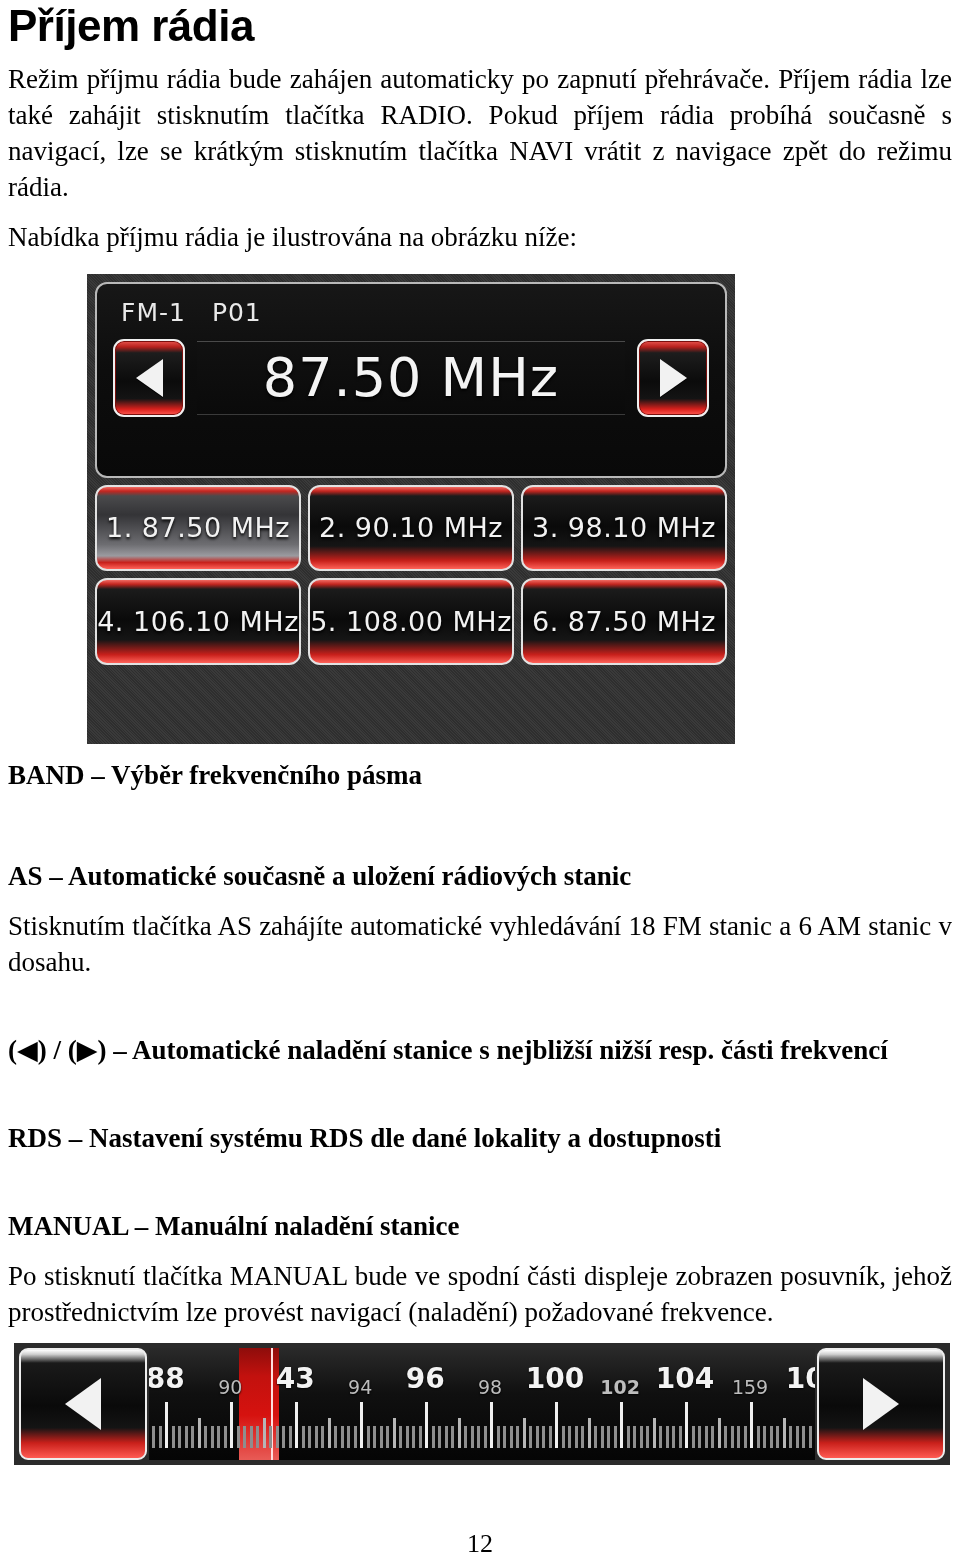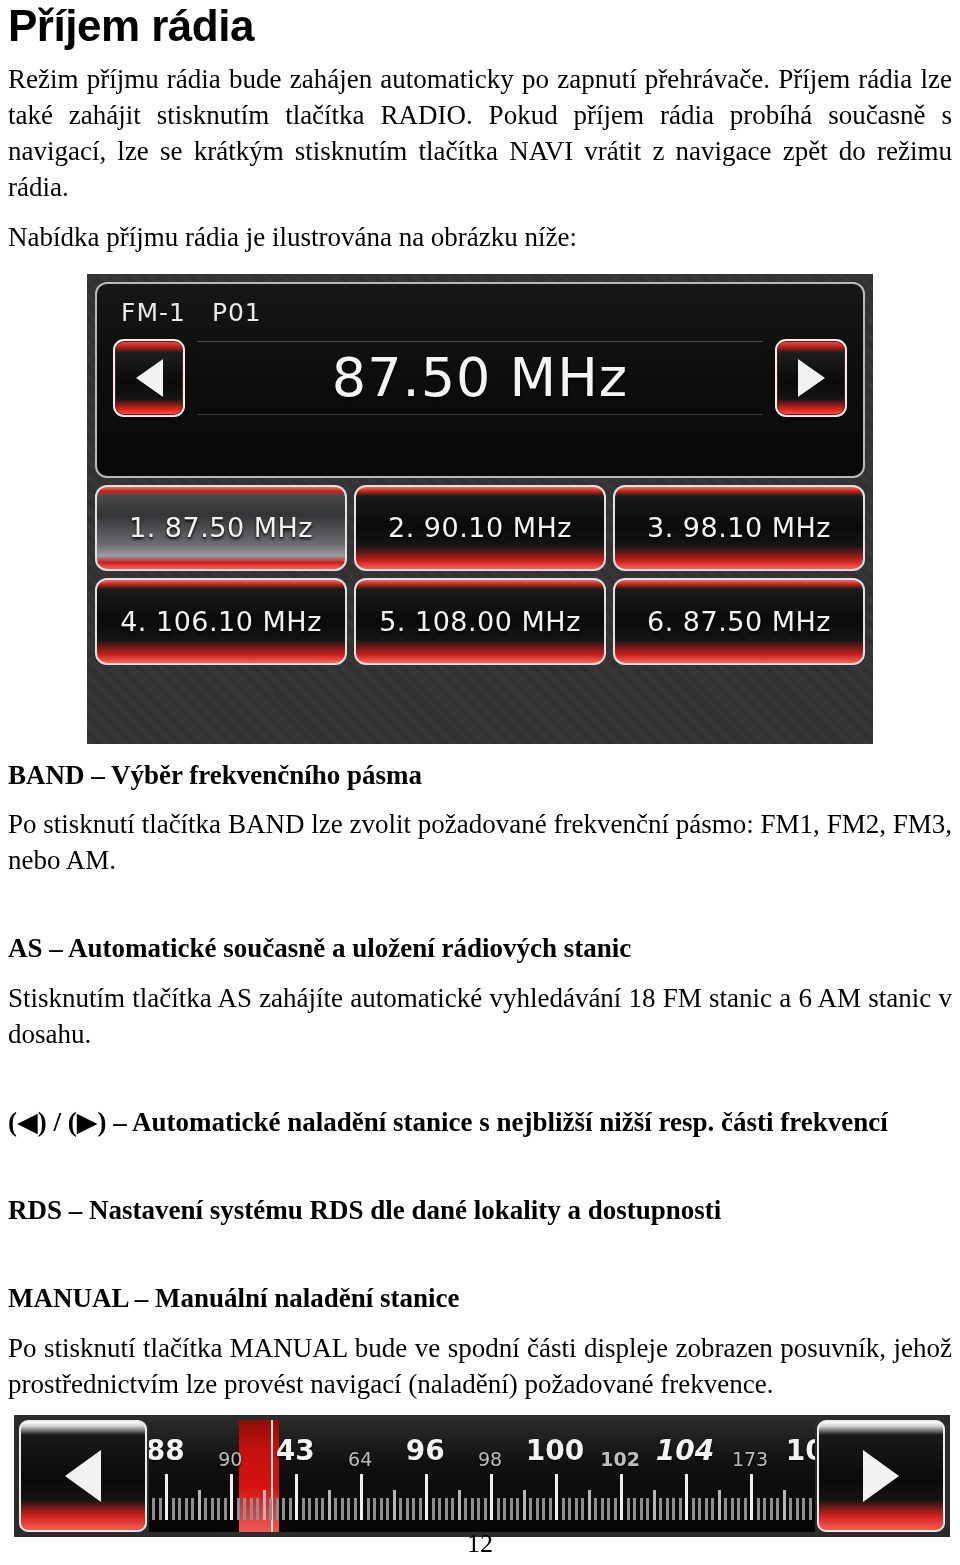--- a/index.html
+++ b/index.html
@@ -60,21 +60,21 @@
     left: 0;
     right: 0;
     bottom: 6px;
     text-align: center;
     font-size: 26px;
   }
 
   
   .radio-ui {
     position: relative;
-    width: 786px;
+    width: 648px;
     height: 470px;
     margin: 18px 0 0 79px;
     background:
       repeating-linear-gradient(45deg, #3a3a3a 0px, #3a3a3a 1px, #2e2e2e 1px, #2e2e2e 2px),
       #343434;
     padding: 8px;
     display: flex;
     flex-direction: column;
     gap: 7px;
   }
@@ -305,21 +305,20 @@
       <div class="preset-btn">6.  87.50 MHz</div>
     </div>
 
 
   </div>
 
   <div class="gap-sm"></div>
 
   <h2 class="sub">BAND – Výběr frekvenčního pásma</h2>
   <div class="gap-sm"></div>
-  <p class="para">Po stisknutí tlačítka BAND lze zvolit požadované frekvenční pásmo: FM1, FM2, FM3, nebo AM.</p>
 
   <div class="gap-lg"></div>
 
   <h2 class="sub">AS – Automatické současně a uložení rádiových stanic</h2>
   <div class="gap-sm"></div>
   <p class="para">Stisknutím tlačítka AS zahájíte automatické vyhledávání 18 FM stanic a 6 AM stanic v dosahu.</p>
 
   <div class="gap-lg"></div>
 
   <h2 class="sub">(◀) / (▶) – Automatické naladění stanice s nejbližší nižší resp. části frekvencí</h2>
@@ -441,27 +440,27 @@
         <div class="tick minor" style="left: 94.1463%;"></div>
         <div class="tick mid" style="left: 95.122%;"></div>
         <div class="tick minor" style="left: 96.0976%;"></div>
         <div class="tick minor" style="left: 97.0732%;"></div>
         <div class="tick minor" style="left: 98.0488%;"></div>
         <div class="tick minor" style="left: 99.0244%;"></div>
         <div class="tick-label big" style="left: 2.43902%;">88</div>
         <div class="tick-label big" style="left: 21.9512%;">43</div>
         <div class="tick-label big" style="left: 41.4634%;">96</div>
         <div class="tick-label big" style="left: 60.9756%;">100</div>
-        <div class="tick-label big" style="left: 80.4878%; font-style: italic;">104</div>
+        <div class="tick-label big" style="left: 80.4878%;">104</div>
         <div class="tick-label big" style="left: 100%;">108</div>
         <div class="tick-label small" style="left: 12.1951%;">90</div>
-        <div class="tick-label small" style="left: 31.7073%;">64</div>
+        <div class="tick-label small" style="left: 31.7073%;">94</div>
         <div class="tick-label small" style="left: 51.2195%;">98</div>
         <div class="tick-label small" style="left: 70.7317%; font-weight: bold;">102</div>
-        <div class="tick-label small" style="left: 90.2439%;">173</div>
+        <div class="tick-label small" style="left: 90.2439%;">159</div>
       </div>
 
     <div class="slider-arrow">
       <span class="tri tri-right" style="border-top-width:26px;border-bottom-width:26px;border-left-width:36px;"></span>
     </div>
   </div>
 
   <div class="pagenum">12</div>
 
 </div>

